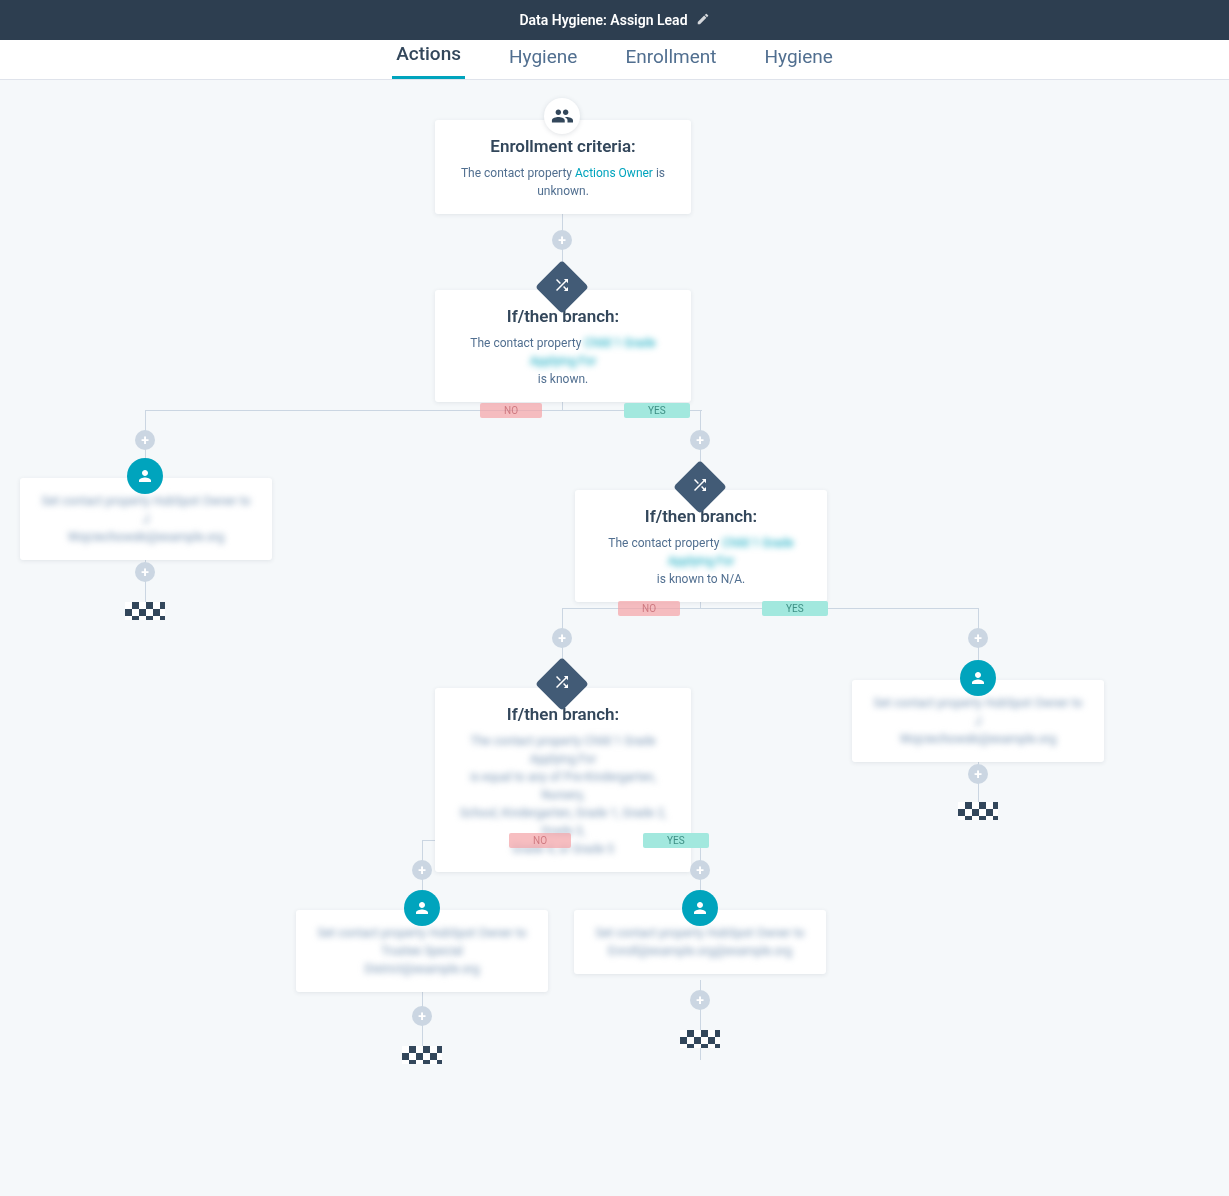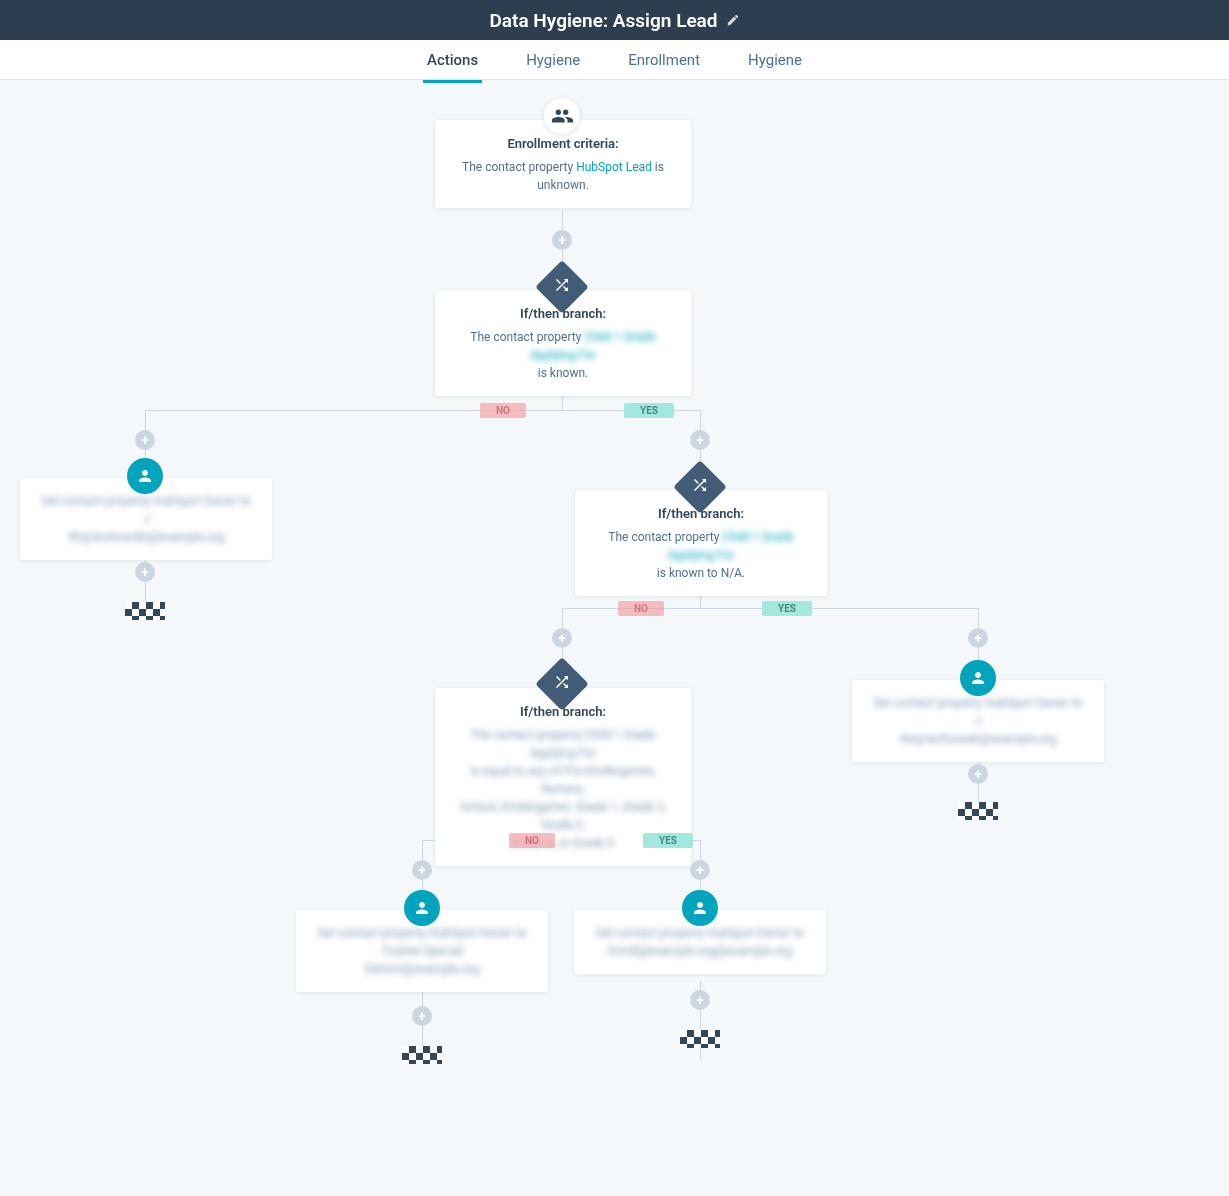--- a/index.html
+++ b/index.html
@@ -1,47 +1,47 @@
 <!DOCTYPE html>
 <html><head>
 <meta charset="utf-8">
 <style>
   * { box-sizing: border-box; margin: 0; padding: 0; }
   body { font-family: -apple-system, BlinkMacSystemFont, "Segoe UI", Roboto, sans-serif; background: #f5f8fa; color: #33475b; }
   
-  .header { background: #2d3e50; height: 40px; display: flex; align-items: center; justify-content: center; color: white; font-size: 19px; font-weight: 600; }
+  .header { background: #2d3e50; height: 40px; display: flex; align-items: center; justify-content: center; color: white; font-size: 14px; font-weight: 600; }
   .header .pencil { margin-left: 8px; opacity: 0.8; cursor: pointer; }
   
-  .tabbar { background: white; border-bottom: 1px solid #dfe3eb; height: 40px; display: flex; align-items: flex-start; justify-content: center; gap: 40px; font-size: 15px; color: #516f90; }
+  .tabbar { background: white; border-bottom: 1px solid #dfe3eb; height: 40px; display: flex; align-items: flex-end; justify-content: center; gap: 40px; font-size: 19px; color: #516f90; }
   .tabbar .tab { padding: 11px 4px; cursor: pointer; }
   .tabbar .tab.active { color: #33475b; border-bottom: 3px solid #00a4bd; font-weight: 500; }
 
   .canvas { position: relative; width: 1229px; height: 1116px; overflow: hidden; }
   
   .connector { position: absolute; background: #cbd6e2; }
   .connector.h { height: 1px; }
   .connector.v { width: 1px; }
   
   .node { position: absolute; background: white; border-radius: 3px; box-shadow: 0 1px 4px rgba(45,62,80,0.1); padding: 14px 18px; text-align: center; font-size: 12px; color: #516f90; line-height: 1.5; }
-  .node strong { color: #33475b; font-weight: 600; display: block; margin-bottom: 4px; font-size: 13px; }
+  .node strong { color: #33475b; font-weight: 600; display: block; margin-bottom: 4px; font-size: 17px; }
   .node .link { color: #00a4bd; }
   .blurred { filter: blur(3px); color: #7c98b6; }
   .blurred-link { filter: blur(3px); color: #00a4bd; }
   
   .circle-icon { position: absolute; width: 36px; height: 36px; border-radius: 50%; background: white; box-shadow: 0 1px 5px rgba(45,62,80,0.15); display: flex; align-items: center; justify-content: center; z-index: 3; }
   .circle-icon svg, .circle-icon .glyph { color: #33475b; }
   
   .diamond { position: absolute; width: 38px; height: 38px; background: #425b76; transform: rotate(45deg); border-radius: 4px; z-index: 3; }
   .diamond .inner { position: absolute; top: 50%; left: 50%; transform: translate(-50%,-50%) rotate(-45deg); color: white; }
   
   .person-circle { position: absolute; width: 36px; height: 36px; border-radius: 50%; background: #00a4bd; display: flex; align-items: center; justify-content: center; color: white; z-index: 3; }
   
   .plus-btn { position: absolute; width: 20px; height: 20px; border-radius: 50%; background: #cbd6e2; color: white; display: flex; align-items: center; justify-content: center; font-size: 14px; z-index: 3; cursor: pointer; font-weight: bold; }
   
-  .badge { position: absolute; font-size: 10px; font-weight: 700; padding: 2px 16px; border-radius: 2px; z-index: 3; }
+  .badge { position: absolute; font-size: 10px; font-weight: 400; padding: 2px 24px; border-radius: 2px; z-index: 3; }
   .badge.no { background: #f2545b; color: white; opacity: 0.7; background: #f8a9ad; color: #a83540; background:#f4b5b8; color:#fff; }
   .badge.no { background: #f4969c; color: white; }
   .badge.yes { background: #7fded2; color: #0a7c6f; }
   .badge.yes { background: #a2e8de; color: #3d8f84; text-align: center; }
   .badge.no { background: #f5a3a7; color: #c0464f; }
   
   .checker { position: absolute; width: 40px; height: 18px; z-index: 3; 
     background-image: 
       linear-gradient(45deg, #33475b 25%, transparent 25%),
       linear-gradient(-45deg, #33475b 25%, transparent 25%),
@@ -97,21 +97,21 @@
 
   <div class="circle-icon" style="left:544px; top:18px;">
     <svg width="22" height="22" viewBox="0 0 24 24" fill="#33475b">
         <path d="M16 11c1.66 0 3-1.34 3-3s-1.34-3-3-3-3 1.34-3 3 1.34 3 3 3zm-8 0c1.66 0 3-1.34 3-3S9.66 5 8 5 5 6.34 5 8s1.34 3 3 3zm0 2c-2.33 0-7 1.17-7 3.5V19h14v-2.5C15 14.17 10.33 13 8 13zm8 0c-.29 0-.62.02-.97.05C16.5 14 18 15.2 18 16.5V19h6v-2.5c0-2.33-4.67-3.5-7-3.5z"></path>
       </svg>
   </div>
 
   <div class="node" style="left:435px; top:40px; width:256px;">
     <strong>Enrollment criteria:</strong>
     <span>
-      <span>The contact property </span><span class="link">HubSpot Lead</span><span> is unknown.</span>
+      <span>The contact property </span><span class="link">Actions Owner</span><span> is unknown.</span>
     </span>
   </div>
 
   <div class="plus-btn" style="left:552px; top:150px;">+</div>
 
   <div class="diamond" style="left:543px; top:188px;">
     <div class="inner"><svg width="18" height="18" viewBox="0 0 24 24" fill="white">
           <path d="M10.59 9.17L5.41 4 4 5.41l5.17 5.17L10.59 9.17zM14.5 4l2.04 2.04L4 18.59 5.41 20 17.96 7.46 20 9.5V4h-5.5zM14.83 13.41l-1.41 1.41 3.13 3.13L14.5 20H20v-5.5l-2.04 2.04-3.13-3.13z"></path>
         </svg></div>
   </div>

